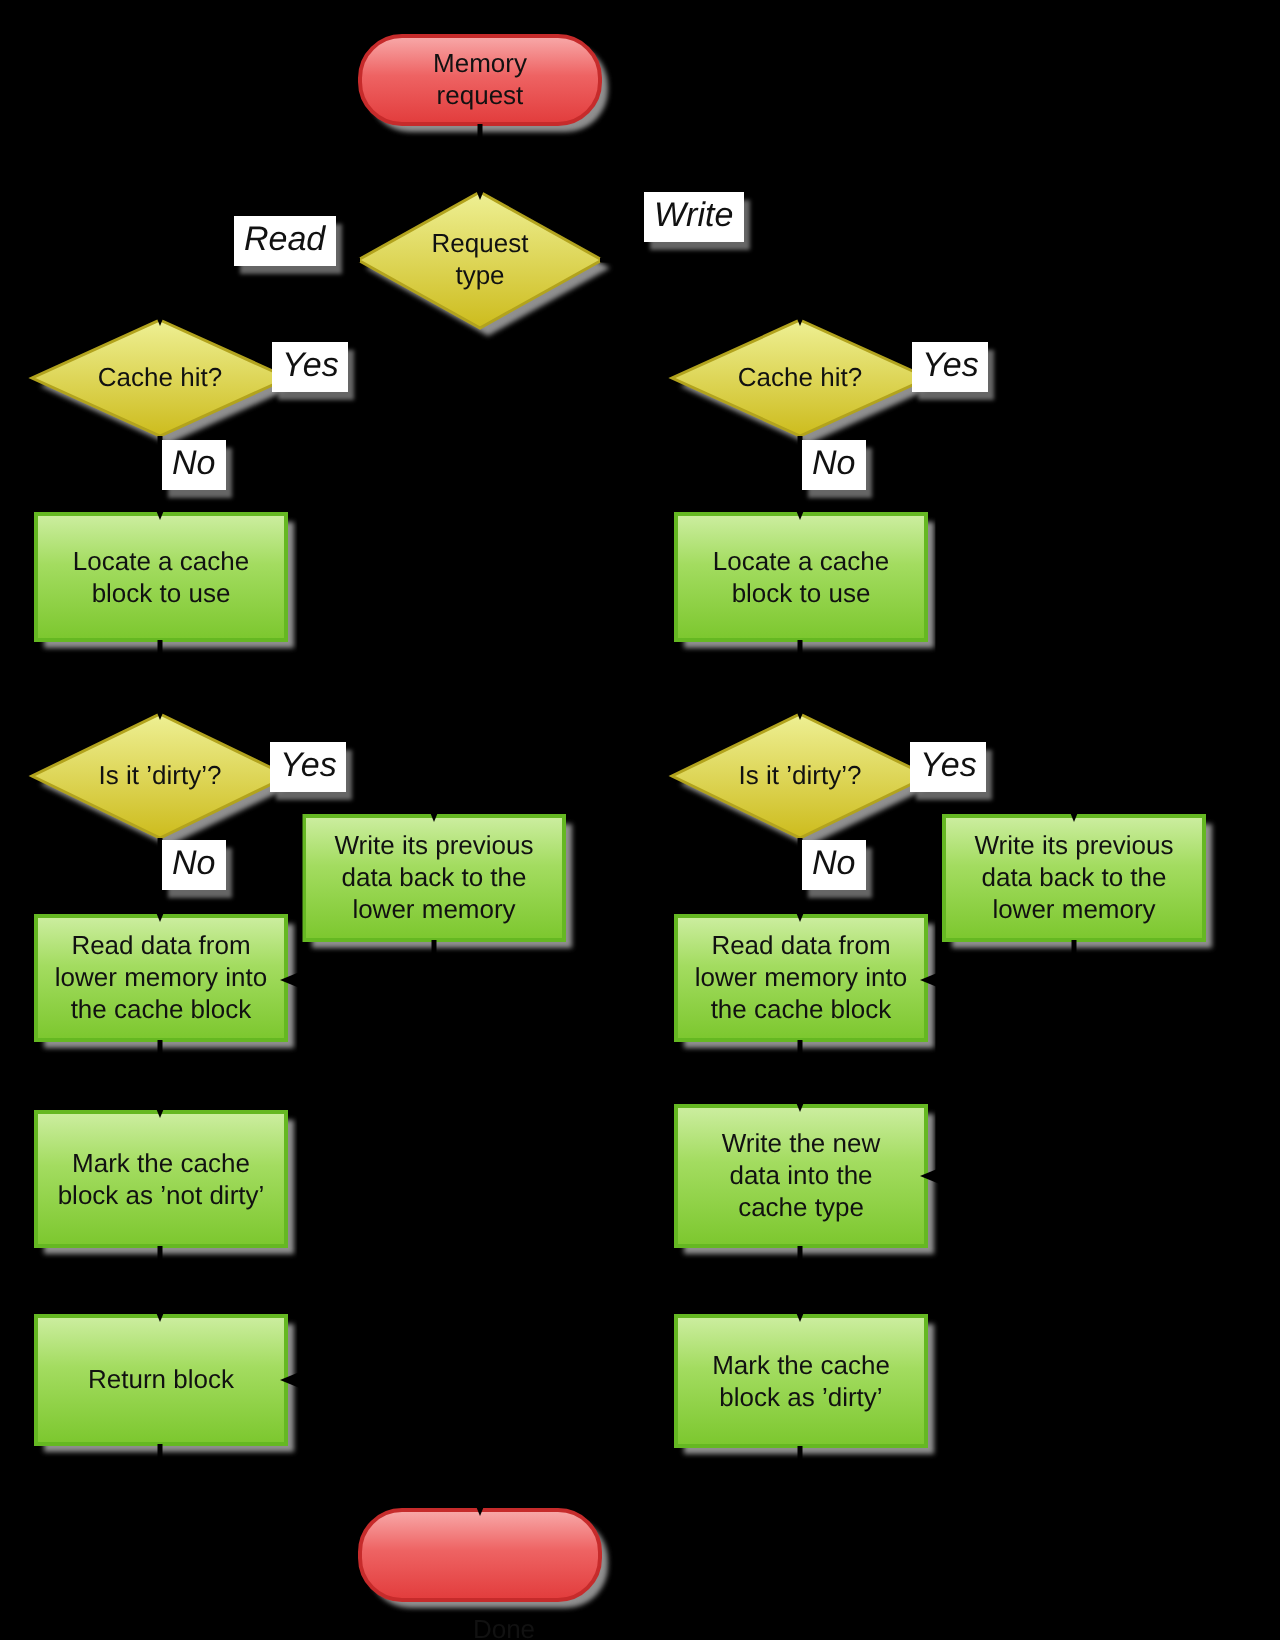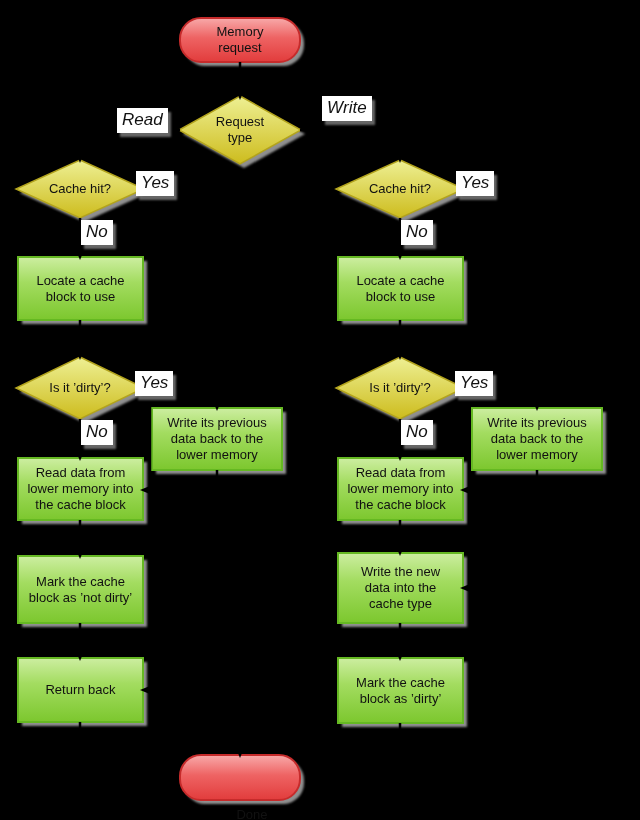--- a/index.html
+++ b/index.html
@@ -195,21 +195,21 @@
 lower memory into
 the cache block</div>
   <div class="node-label" style="left:338px; top:458px; width:125px; height:62px;">Read data from
 lower memory into
 the cache block</div>
   <div class="node-label" style="left:18px; top:556px; width:125px; height:67px;">Mark the cache
 block as ’not dirty’</div>
   <div class="node-label" style="left:338px; top:553px; width:125px; height:70px;">Write the new
 data into the
 cache type</div>
-  <div class="node-label" style="left:18px; top:658px; width:125px; height:64px;">Return back</div>
+  <div class="node-label" style="left:18px; top:658px; width:125px; height:64px;">Return block</div>
   <div class="node-label" style="left:338px; top:658px; width:125px; height:65px;">Mark the cache
 block as ’dirty’</div>
   <div class="node-label" style="left:180px; top:792px; width:144px; height:45px;">Done</div>
 
   <div class="edge-label" style="left:117px; top:108px;">Read</div>
   <div class="edge-label" style="left:322px; top:96px;">Write</div>
 
   <div class="edge-label" style="left:136px; top:171px;">Yes</div>
   <div class="edge-label" style="left:81px; top:220px;">No</div>
 

